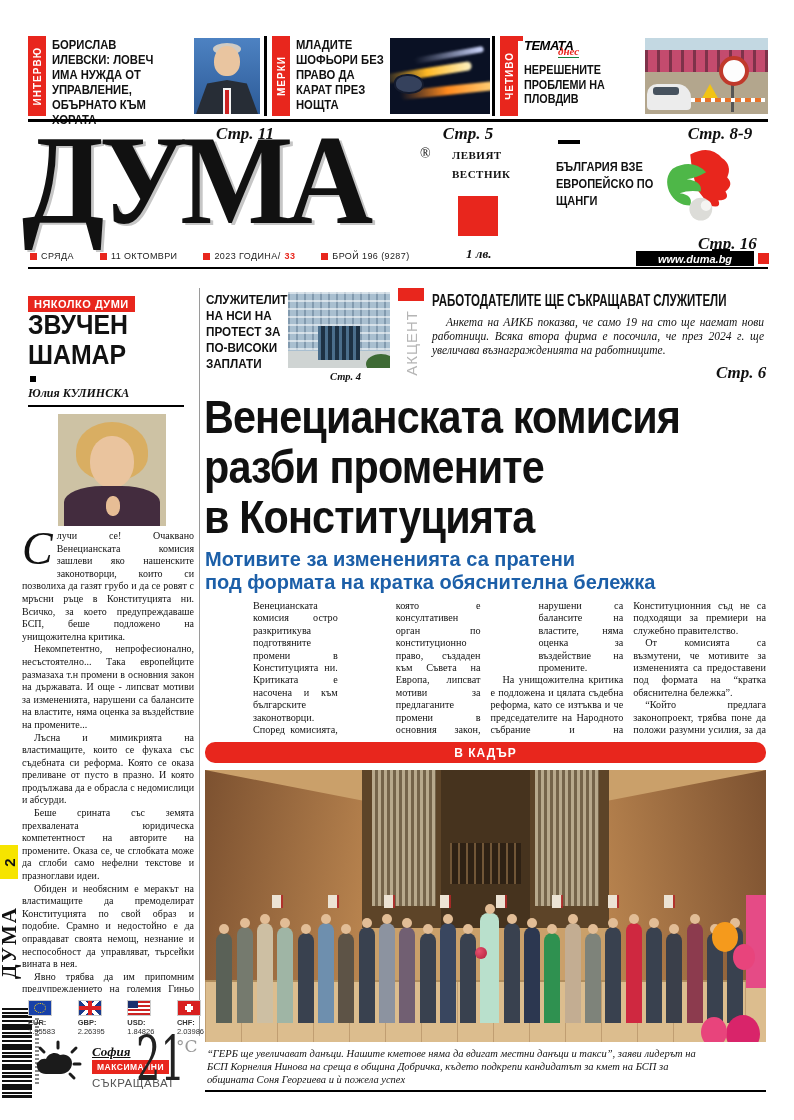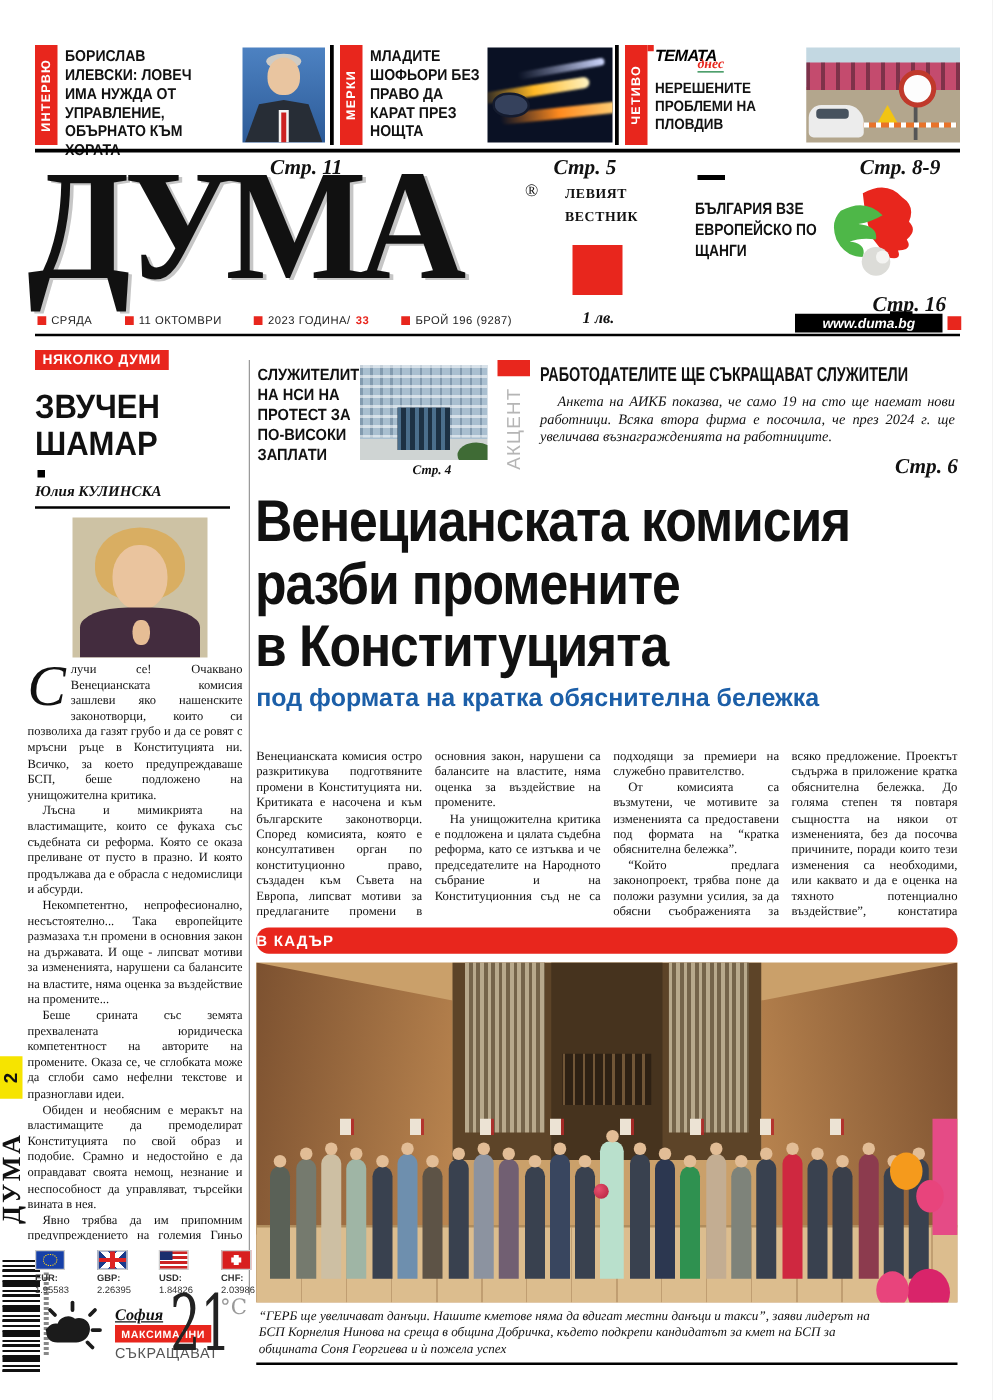--- a/index.html
+++ b/index.html
@@ -80,21 +80,21 @@
   .dateline .itm{display:flex;align-items:center;gap:4px;}
   .dateline .sq{width:7px;height:7px;background:#e8261d;display:inline-block;}
   .yearnum{color:#e8261d;font-weight:bold;}
   .price{left:466px;top:246px;font-family:Liberation Serif, serif;font-style:italic;font-weight:bold;font-size:13px;}
   .sitebox{left:636px;top:251px;width:118px;height:15px;background:#000;color:#fff;
         display:flex;align-items:center;justify-content:center;font-size:11px;font-weight:bold;font-style:italic;}
   .site-redsq{left:758px;top:253px;width:11px;height:11px;background:#e8261d;}
   .mast-rule{left:28px;top:267px;width:740px;height:2px;background:#000;}
 
   
-  .rubric{left:28px;top:280px;background:#e8261d;color:#fff;font-weight:bold;font-size:11px;
+  .rubric{left:28px;top:296px;background:#e8261d;color:#fff;font-weight:bold;font-size:11px;
         padding:2px 6px;letter-spacing:.5px;}
   .op-title{left:28px;top:310px;width:140px;font-size:27px;line-height:30px;font-weight:900;
         transform:scaleX(.92);transform-origin:left top;}
   .op-bullet{left:30px;top:376px;width:6px;height:6px;background:#000;}
   .op-author{left:28px;top:386px;font-family:"Liberation Serif",serif;font-style:italic;font-weight:bold;font-size:12px;}
   .op-rule{left:28px;top:405px;width:156px;height:2px;background:#000;}
   .op-photo{left:58px;top:414px;width:108px;height:112px;background:#cdc2a4;overflow:hidden;}
   .op-photo .hair{position:absolute;left:18px;top:8px;width:72px;height:58px;border-radius:50% 50% 42% 42%;background:#d9ae62;}
   .op-photo .face{position:absolute;left:32px;top:22px;width:44px;height:52px;border-radius:48%;background:#eac49e;}
   .op-photo .body{position:absolute;left:6px;bottom:0;width:96px;height:40px;border-radius:40% 40% 0 0;background:#432c3e;}
@@ -131,23 +131,23 @@
   .akcent-page{left:716px;top:363px;}
 
   
   .lead-hl{left:204px;top:392px;width:650px;font-weight:900;font-size:47px;line-height:50px;
         letter-spacing:-1px;transform:scaleX(.88);transform-origin:left top;}
   .lead-sub{left:205px;top:548px;font-weight:bold;font-size:20px;line-height:23px;color:#1c5fa8;}
   .lead-body{left:205px;top:600px;width:561px;height:140px;overflow:hidden;
         column-count:4;column-gap:10px;font-family:"Liberation Serif",serif;
         font-size:10.2px;line-height:12.4px;text-align:justify;}
   .lead-body p{margin:0;text-indent:12px;}
-  .lead-body p.first{text-indent:0;}
+  .lead-body p.first{text-indent:0;margin-left:48px;}
   .vkadar{left:205px;top:742px;width:561px;height:21px;background:#e8261d;display:flex;
-        align-items:center;justify-content:flex-start;color:#fff;font-weight:bold;font-size:12px;letter-spacing:1px;border-radius:10px;}
+        align-items:center;justify-content:center;color:#fff;font-weight:bold;font-size:12px;letter-spacing:1px;border-radius:10px;}
 
   
   .bigphoto{left:205px;top:770px;width:561px;height:272px;background:#caa06a;overflow:hidden;}
   .wallL{position:absolute;left:0;top:0;width:28%;height:80%;
         background:linear-gradient(100deg,#7c5130,#bb8650);clip-path:polygon(0 0,100% 14%,100% 100%,0 100%);}
   .wallR{position:absolute;right:0;top:0;width:28%;height:80%;
         background:linear-gradient(260deg,#7c5130,#bb8650);clip-path:polygon(0 14%,100% 0,100% 100%,0 100%);}
   .organ{position:absolute;left:28%;top:0;width:44%;height:58%;background:#5d4428;}
   .pipesL,.pipesR{position:absolute;top:0;width:26%;height:86%;
         background:repeating-linear-gradient(90deg,#b8a98c 0 3px,#75644a 3px 6px);}
@@ -352,22 +352,22 @@
   <div class="abs op-author">Юлия КУЛИНСКА</div>
   <div class="abs op-rule"></div>
   <div class="abs op-photo">
     <i class="hair"></i>
     <i class="face"></i>
     <i class="body"></i>
     <i class="hand"></i>
   </div>
   <div class="abs op-body">
     <p class="first"><span class="dropcap">С</span><span>лучи се! Очаквано Венецианската комисия зашлеви яко нашенските законотворци, които си позволиха да газят грубо и да се ровят с мръсни ръце в Конституцията ни. Всичко, за което предупреждаваше БСП, беше подложено на унищожителна критика.</span></p>
+    <p>Некомпетентно, непрофесионално, несъстоятелно... Така европейците размазаха т.н промени в основния закон на държавата. И още - липсват мотиви за измененията, нарушени са балансите на властите, няма оценка за въздействие на промените...</p>
     <p>Лъсна и мимикрията на властимащите, които се фукаха със съдебната си реформа. Която се оказа преливане от пусто в празно. И която продължава да е обрасла с недомислици и абсурди.</p>
-    <p>Некомпетентно, непрофесионално, несъстоятелно... Така европейците размазаха т.н промени в основния закон на държавата. И още - липсват мотиви за измененията, нарушени са балансите на властите, няма оценка за въздействие на промените...</p>
     <p>Беше срината със земята прехвалената юридическа компетентност на авторите на промените. Оказа се, че сглобката може да сглоби само нефелни текстове и празноглави идеи.</p>
     <p>Обиден и необясним е меракът на властимащите да премоделират Конституцията по свой образ и подобие. Срамно и недостойно е да оправдават своята немощ, незнание и неспособност да управляват, търсейки вината в нея.</p>
     <p>Явно трябва да им припомним предупреждението на големия Гиньо Ганев, че Конституцията не е подвижни пясъци, които променят формата си от сезонните обувки на един или друг политик, който смята, че светът е започнал от него...</p>
   </div>
   <div class="abs vdivider"></div>
 
   <h3 class="abs nsi-title" style="margin:0;">СЛУЖИТЕЛИТЕ НА НСИ НА ПРОТЕСТ ЗА ПО-ВИСОКИ ЗАПЛАТИ</h3>
   <div class="abs nsi-photo">
     <i class="grid"></i>
     <i class="door"></i>
@@ -382,20 +382,21 @@
   <h3 class="abs akcent-title" style="margin:0;">РАБОТОДАТЕЛИТЕ ЩЕ СЪКРАЩАВАТ СЛУЖИТЕЛИ</h3>
   <p class="abs akcent-text" style="margin:0;">Анкета на АИКБ показва, че само 19 на сто ще наемат нови работници. Всяка втора фирма е посочила, че през 2024 г. ще увеличава възнагражденията на работниците.</p>
   <span class="abs pageref akcent-page">Стр. 6</span>
 
   <h1 class="abs lead-hl" style="margin:0;">
     <div>Венецианската комисия</div>
     <div>разби промените</div>
     <div>в Конституцията</div>
   </h1>
   <div class="abs lead-sub">
+    <div>Мотивите за измененията са пратени</div>
     <div>под формата на кратка обяснителна бележка</div>
   </div>
   <div class="abs lead-body">
     <p class="first">Венецианската комисия остро разкритикува подготвяните промени в Конституцията ни. Критиката е насочена и към българските законотворци. Според комисията, която е консултативен орган по конституционно право, създаден към Съвета на Европа, липсват мотиви за предлаганите промени в основния закон, нарушени са балансите на властите, няма оценка за въздействие на промените.</p>
     <p>На унищожителна критика е подложена и цялата съдебна реформа, като се изтъква и че председателите на Народното събрание и на Конституционния съд не са подходящи за премиери на служебно правителство.</p>
     <p>От комисията са възмутени, че мотивите за измененията са предоставени под формата на “кратка обяснителна бележка”.</p>
     <p>“Който предлага законопроект, трябва поне да положи разумни усилия, за да обясни съображенията за всяко предложение. Проектът съдържа в приложение кратка обяснителна бележка. До голяма степен тя повтаря същността на някои от измененията, без да посочва причините, поради които тези изменения са необходими, или каквато и да е оценка на тяхното потенциално въздействие”, констатира комисията. Тя изтъква, че много промени дори не са маркирани в мотивите и дава изрична препоръка властите да обяснят целта на всяко предложение, така че обществеността да е наясно с отражението и въздействието, което би имало новото законодателство.</p>
   </div>
 
   <div class="abs vkadar">

